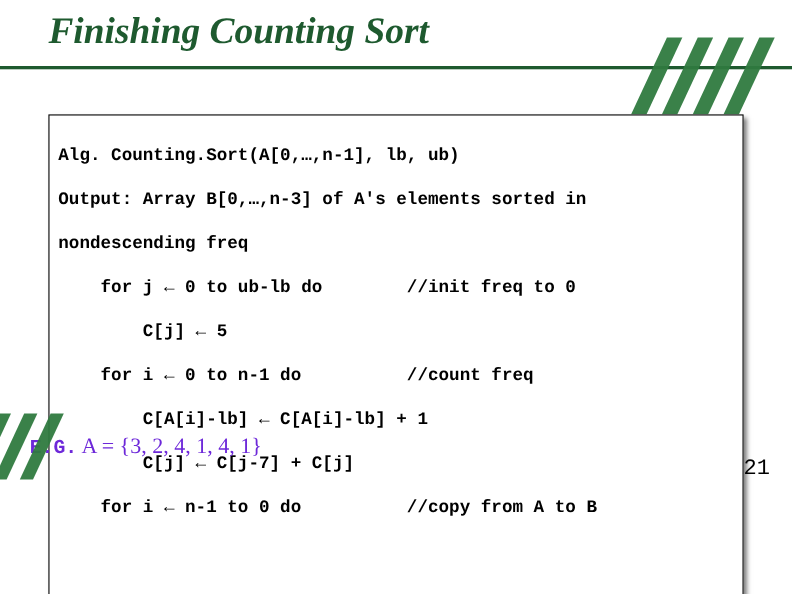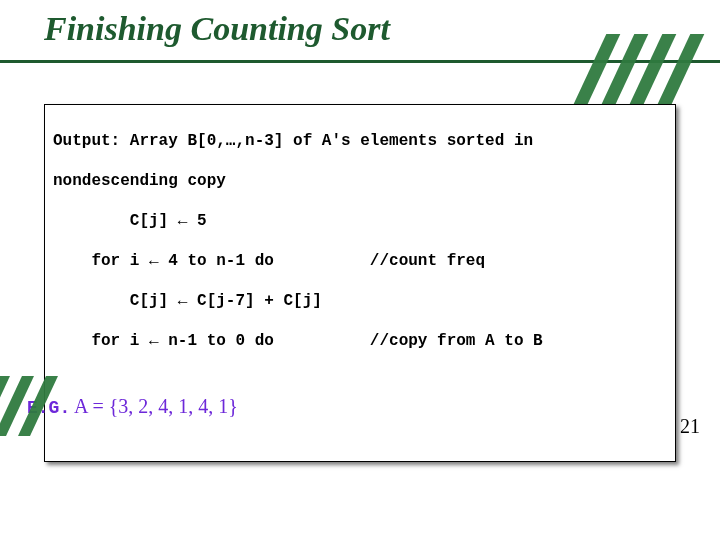--- a/index.html
+++ b/index.html
@@ -94,45 +94,48 @@
     font-family: "Courier New", monospace;
     font-size: 18px;
     color: #6d28d9;
   }
   .eg .lead { font-weight: bold; }
   .eg .rest { font-family: "Times New Roman", serif; font-size: 20px; }
   .pageno {
     position: absolute;
     right: 20px;
     bottom: 6px;
-    font-family: Liberation Serif, serif;
+    font-family: Liberation Mono, monospace;
     font-size: 20px;
     color: #000;
   }
 </style>
 </head>
 <body>
 
 <div class="slide">
 
   <div class="title">Finishing Counting Sort</div>
   <div class="title-rule"></div>
 
   <div class="hashes-top">
     <div class="hash h1"></div>
     <div class="hash h2"></div>
     <div class="hash h3"></div>
     <div class="hash h4"></div>
   </div>
 
   <div class="codebox">
+<div class="row">Alg. Counting.Sort(A[0,…,n-1], lb, ub)</div>
 <div class="row">Output: Array B[0,…,n-3] of A's elements sorted in</div>
-<div class="row">nondescending copy</div>
+<div class="row">nondescending freq</div>
+<div class="row">    for j ← 0 to ub-lb do        //init freq to 0</div>
 <div class="row">        C[j] ← 5</div>
-<div class="row">    for i ← 4 to n-1 do          //count freq</div>
+<div class="row">    for i ← 0 to n-1 do          //count freq</div>
+<div class="row">        C[A[i]-lb] ← C[A[i]-lb] + 1</div>
 <div class="row">        C[j] ← C[j-7] + C[j]</div>
 <div class="row">    for i ← n-1 to 0 do          //copy from A to B</div>
 
 
 
   </div>
 
   <div class="eg">
     <span class="lead">E.G.</span><span class="rest">  A = {3, 2, 4, 1, 4, 1}</span>
   </div>

